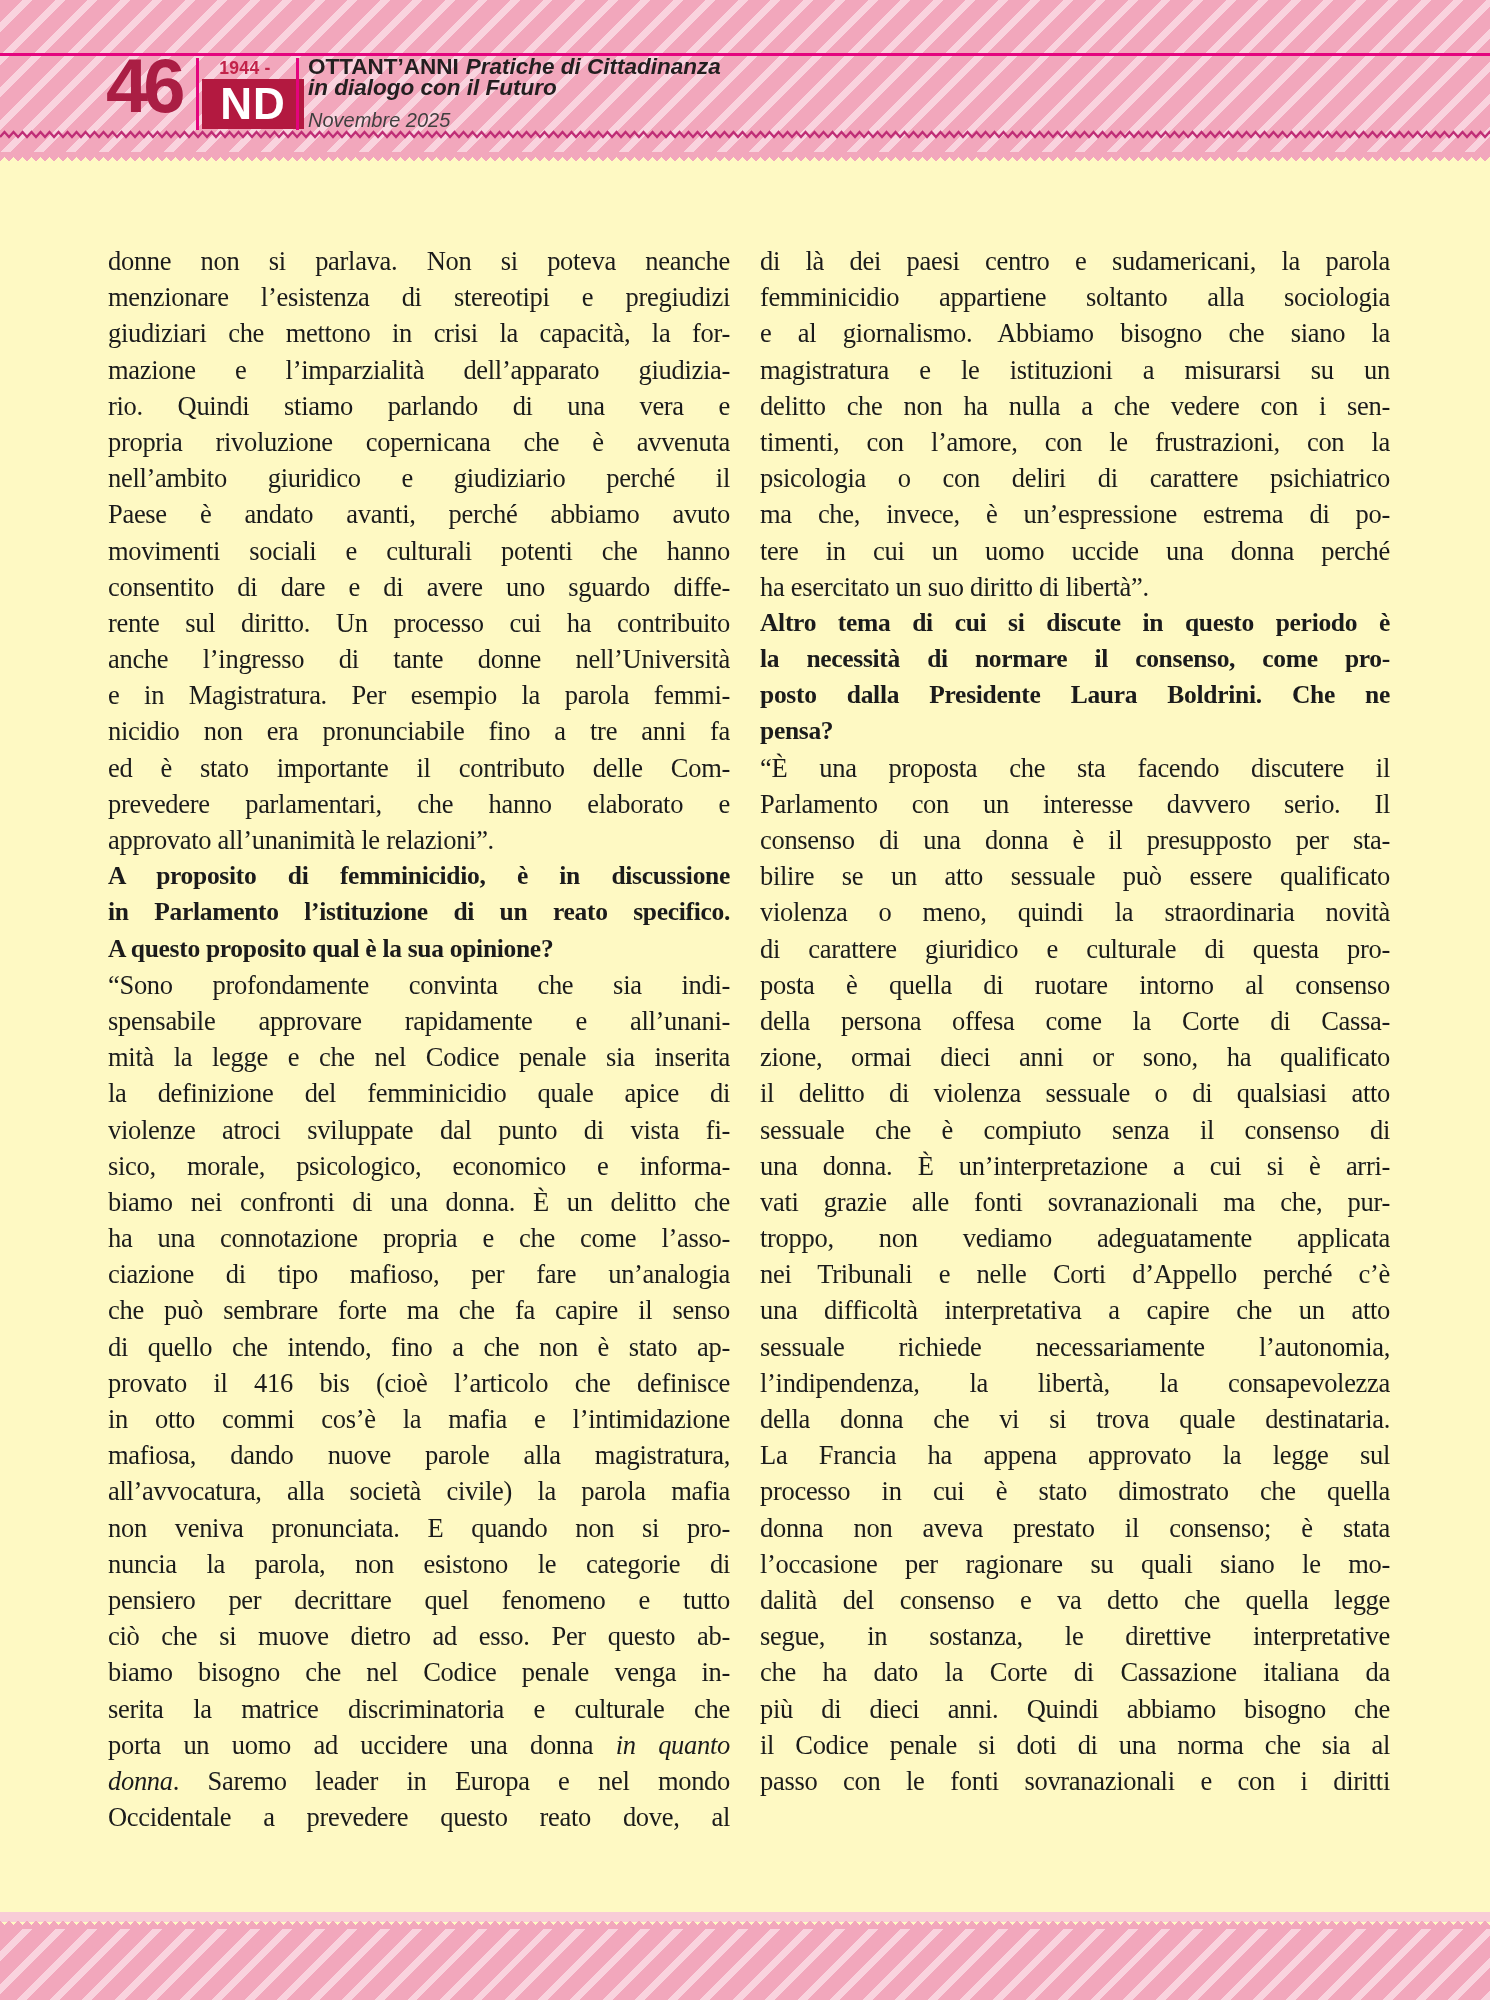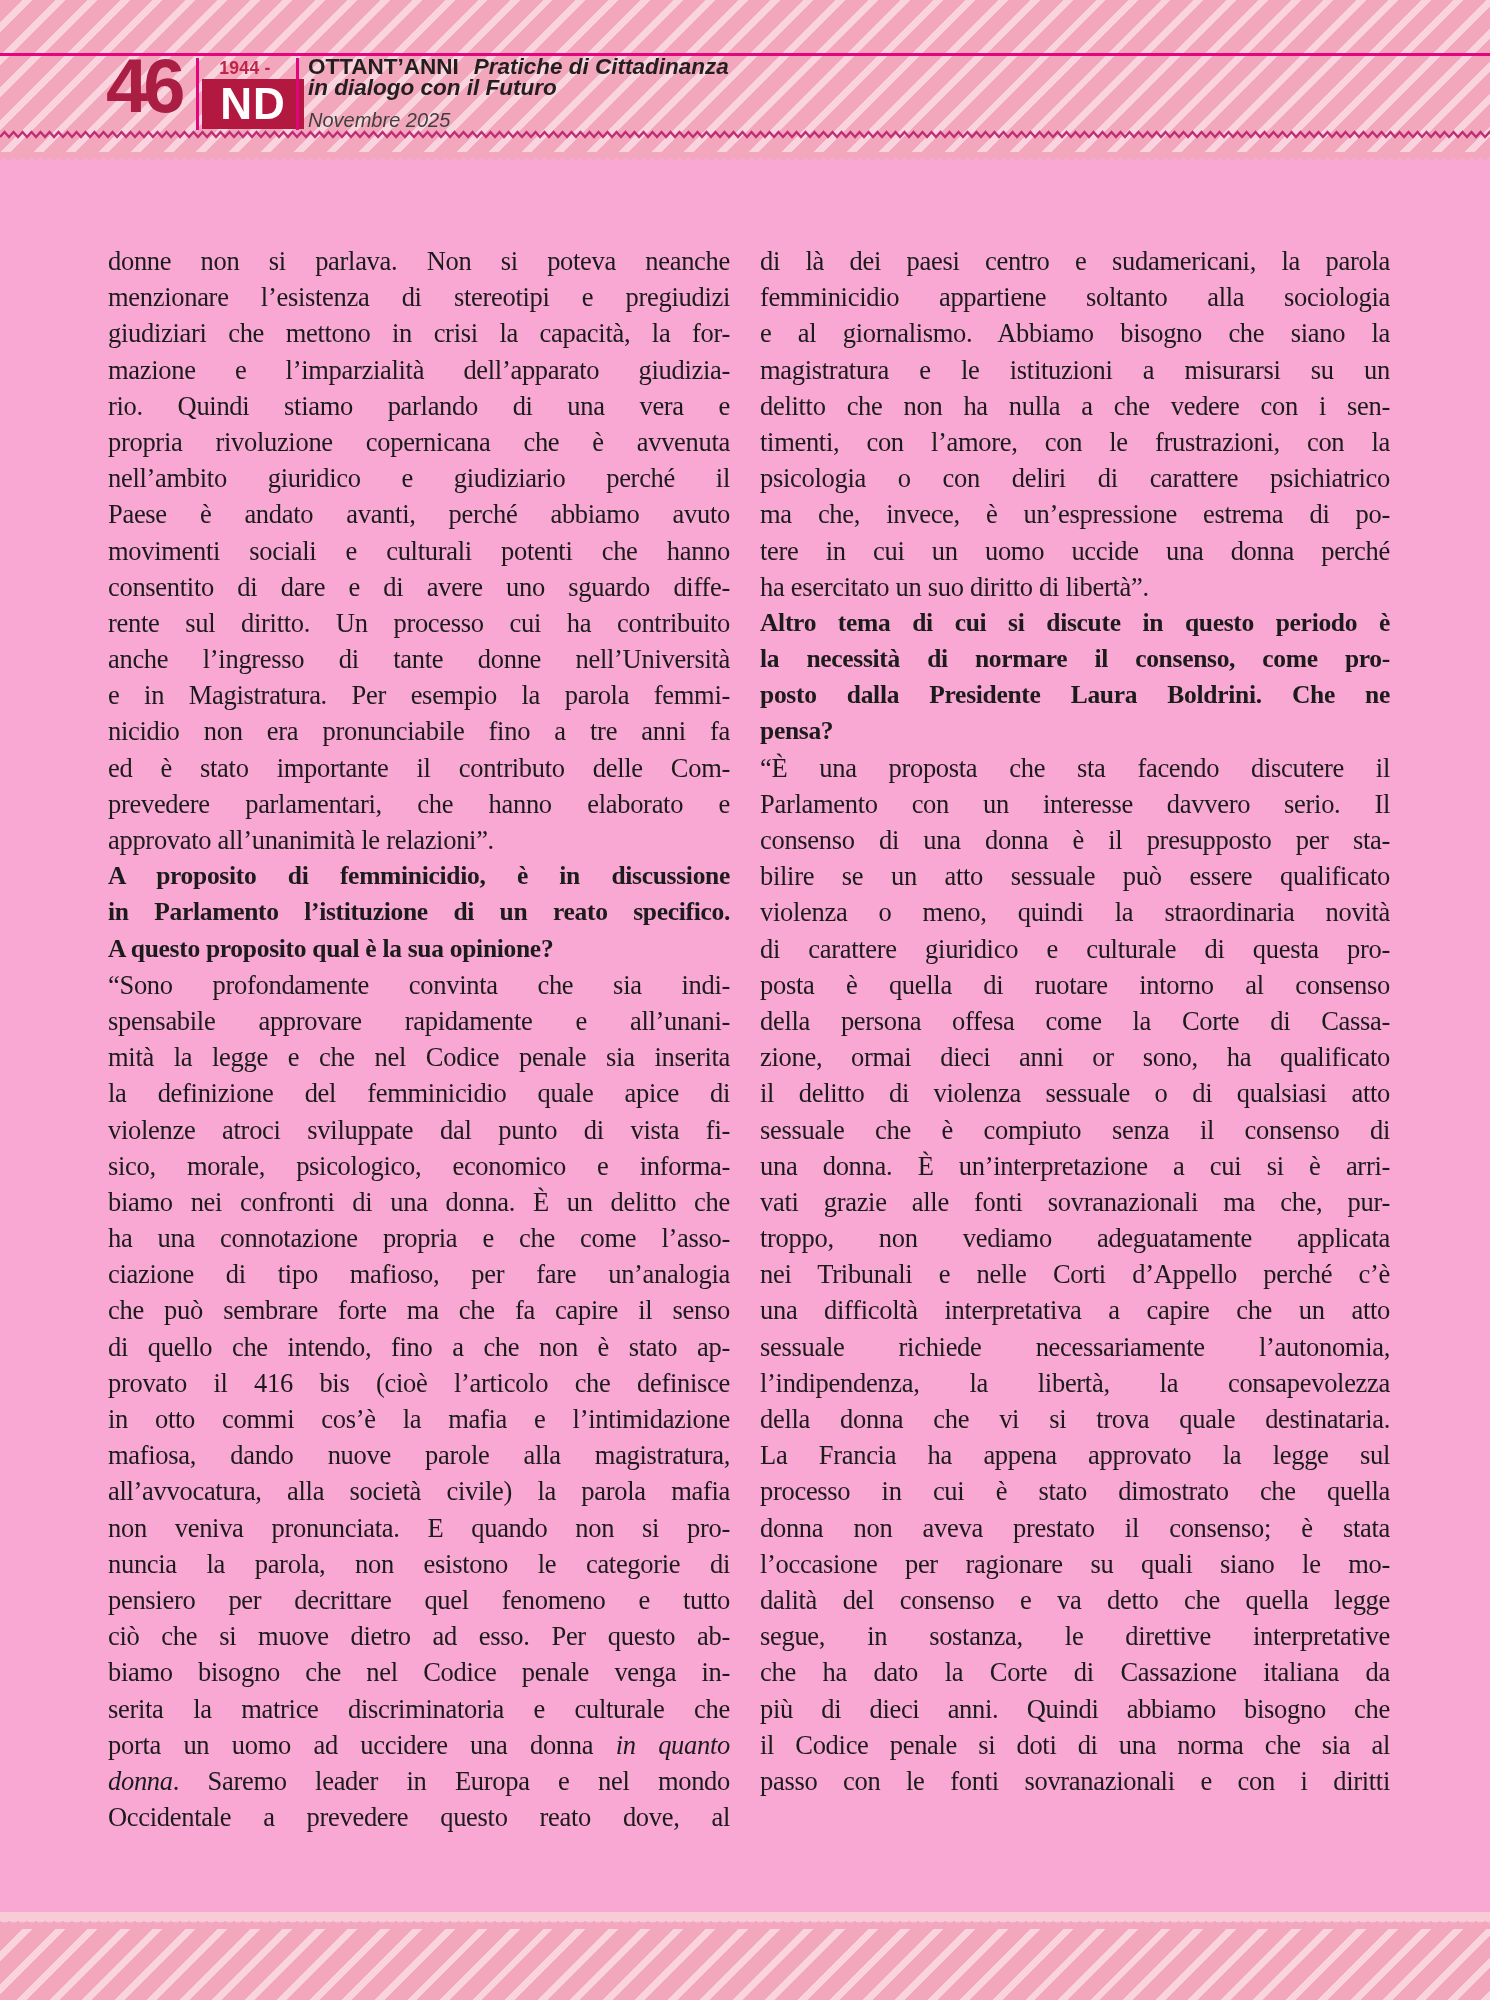--- a/index.html
+++ b/index.html
@@ -1,18 +1,18 @@
 <!DOCTYPE html>
 <html style="--brand_crimson: #aa1e44; --date_crimson: #c22349; --nd_box_crimson: #b31940; --accent_magenta: #e4047e; --zigzag_magenta: #bf2d76; --stripe_pink: #f2a7bc; --stripe_light_pink: #f9d3de; --strip_solid_pink: #f8ccd7; --text_color: #1b1b1b; --subtitle_gray: #3f3f3f;"><head>
 <meta charset="utf-8">
 <style>
   html,body { margin:0; padding:0; background:#ffffff; }
   .page {
     position:relative; width:1490px; height:2000px; overflow:hidden;
-    background:#f9a8d4; font-family:"Liberation Serif", serif; color:var(--text_color,#1b1b1b);
+    background:#fef9c3; font-family:"Liberation Serif", serif; color:var(--text_color,#1b1b1b);
   }
 
   
   .stripes {
     background:repeating-linear-gradient(135deg,
       var(--stripe_pink) 0px, var(--stripe_pink) 16px,
       var(--stripe_light_pink) 16px, var(--stripe_light_pink) 23px);
   }
   .band-top   { position:absolute; left:0; top:0; width:1490px; height:152px; }
   .band-bottom{ position:absolute; left:0; top:1929px; width:1490px; height:71px; }
@@ -48,21 +48,21 @@
   .nd-box {
     left:202px; top:79px; width:102px; height:50px; background:var(--nd_box_crimson);
     display:flex; align-items:center; justify-content:center;
   }
   .nd-box span {
     font-family:"Liberation Sans", sans-serif; font-weight:700; font-size:44px;
     color:#ffffff; letter-spacing:1px; line-height:1;
   }
   .masthead { left:308px; top:56px; color:#231f20; }
   .mh-line  { font-size:22.5px; line-height:21px; font-weight:700; white-space:nowrap; }
-  .mh-main  { font-style:normal; margin-right:15px; }
+  .mh-main  { font-style:normal; margin-right:7px; }
   .mh-ital  { font-style:italic; }
   .mh-date  { margin-top:10px; font-size:20px; line-height:24px; font-style:italic; font-weight:400; color:var(--subtitle_gray); }
 
   
   .col { position:absolute; top:243px; }
   .col-left  { left:108px; width:622px; }
   .col-right { left:760px; width:630px; }
   .tline {
     font-size:26.5px; line-height:36.2px; height:36.2px; overflow:hidden;
     letter-spacing:-0.3px; text-align:justify; text-align-last:justify;

